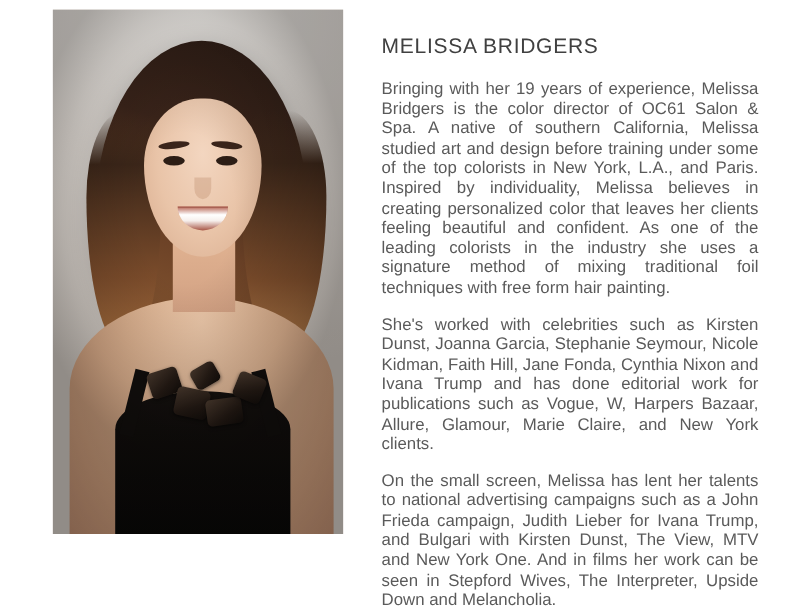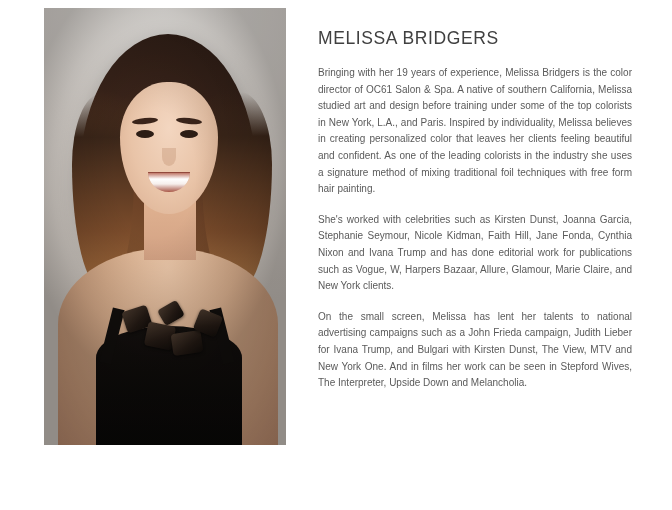--- a/index.html
+++ b/index.html
@@ -164,21 +164,21 @@
     width: 314px;
   }
   .name {
     font-size: 17.5px;
     letter-spacing: 0.6px;
     color: #404040;
     margin: 0 0 16px 0;
     font-weight: normal;
   }
   .bio-paragraph {
-    font-size: 10px;
+    font-size: 14px;
     line-height: 16.6px;
     color: #5a5a5a;
     text-align: justify;
     margin: 0 0 14px 0;
   }
   .bio-paragraph:last-child {
     margin-bottom: 0;
   }
 </style>
 </head>

